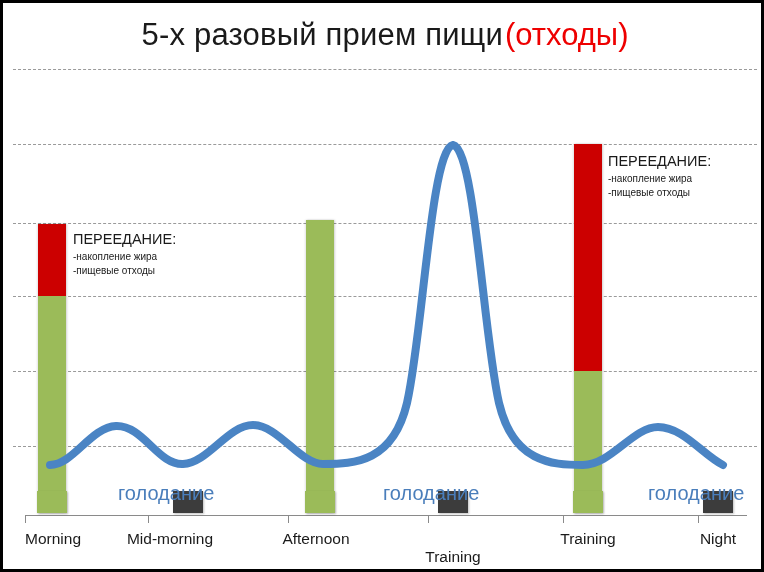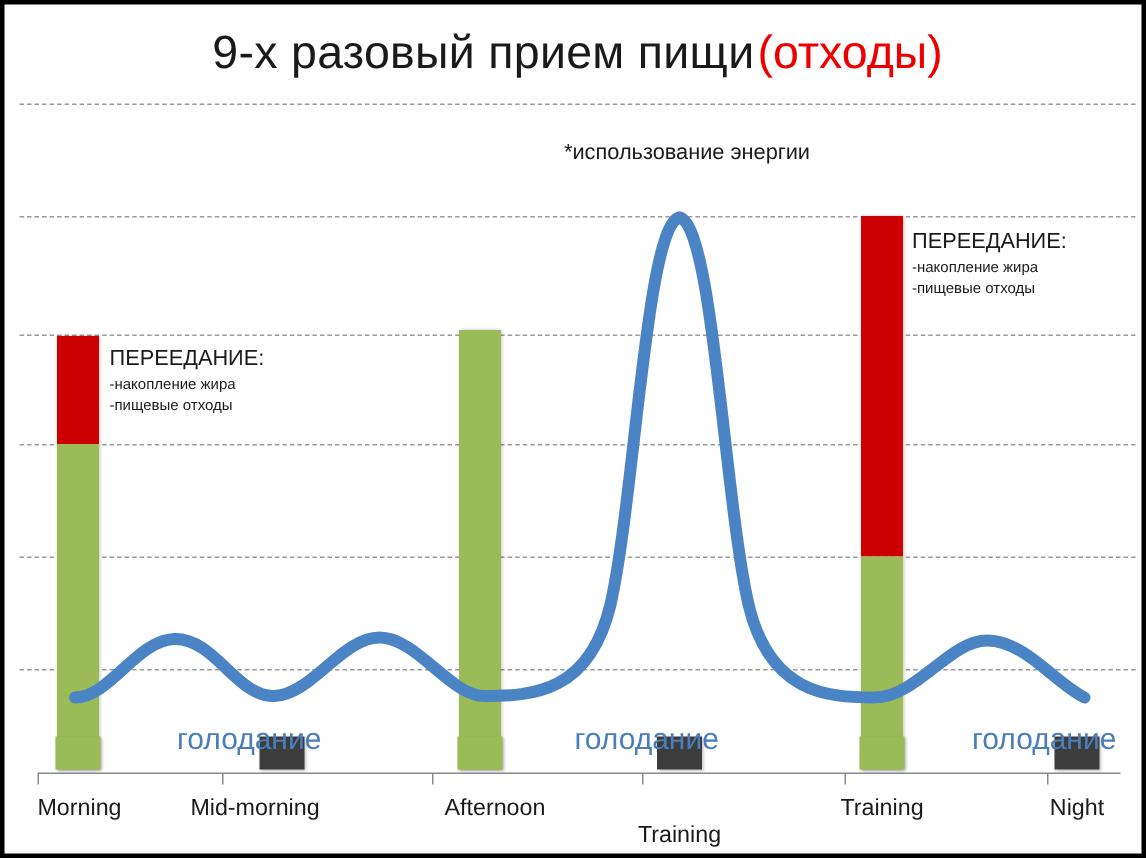--- a/index.html
+++ b/index.html
@@ -72,21 +72,21 @@
     position:absolute;top:527px;width:150px;text-align:center;
     font-size:15.5px;color:#1a1a1a;
   }
 </style>
 </head>
 <body>
 
 <div id="root">
 
   <div class="title-area">
-    <span class="title-main">9-х разовый прием пищи</span>
+    <span class="title-main">5-х разовый прием пищи</span>
     <span class="title-bad">(отходы)</span>
   </div>
 
   <div class="plot">
 
     <div class="gridline" style="top:6px;"></div>
     <div class="gridline" style="top:81px;"></div>
     <div class="gridline" style="top:160px;"></div>
     <div class="gridline" style="top:233px;"></div>
     <div class="gridline" style="top:308px;"></div>
@@ -135,27 +135,26 @@
   <div class="marker marker-dark" style="left:435px;"></div>
   <div class="marker marker-green" style="left:570px;"></div>
   <div class="marker marker-dark" style="left:700px;"></div>
 
   <div class="fast-label" style="left:115px;top:479px;">голодание</div>
   <div class="fast-label" style="left:380px;top:479px;">голодание</div>
   <div class="fast-label" style="left:645px;top:479px;">голодание</div>
 
   <div class="xlabel" style="left:-25px;">Morning</div>
   <div class="xlabel" style="left:92px;">Mid-morning</div>
-  <div class="xlabel" style="left:252px;">Afternoon</div>
+  <div class="xlabel" style="left:238px;">Afternoon</div>
   <div class="xlabel" style="left:375px;margin-top:18px;">Training</div>
   <div class="xlabel" style="left:510px;">Training</div>
   <div class="xlabel" style="left:640px;">Night</div>
 
   <div class="anno anno-center" style="left:330px;top:90px;width:250px;">
-    <div>*использование энергии</div>
   </div>
 
   <div class="anno" style="left:70px;top:226px;">
     <div class="anno-title">ПЕРЕЕДАНИЕ:</div>
     <div class="anno-line">-накопление жира</div>
     <div class="anno-line">-пищевые отходы</div>
   </div>
 
   <div class="anno" style="left:605px;top:148px;">
     <div class="anno-title">ПЕРЕЕДАНИЕ:</div>

